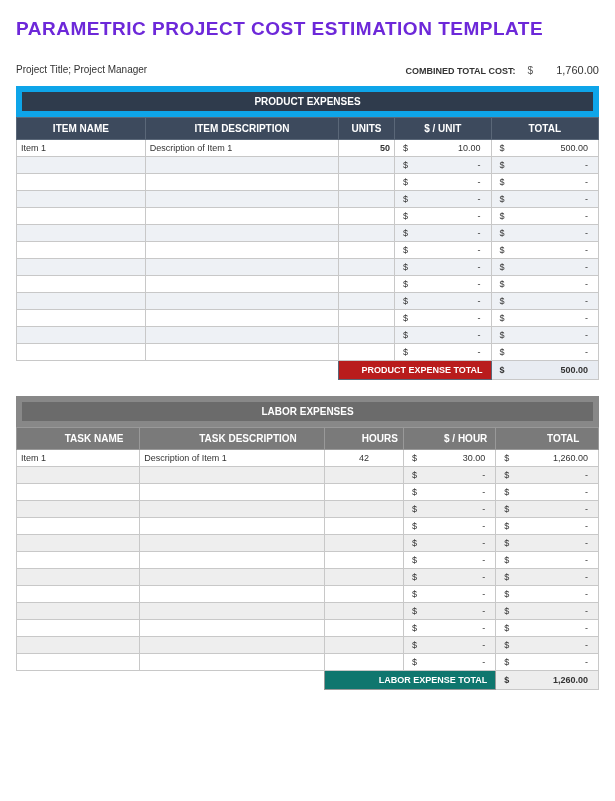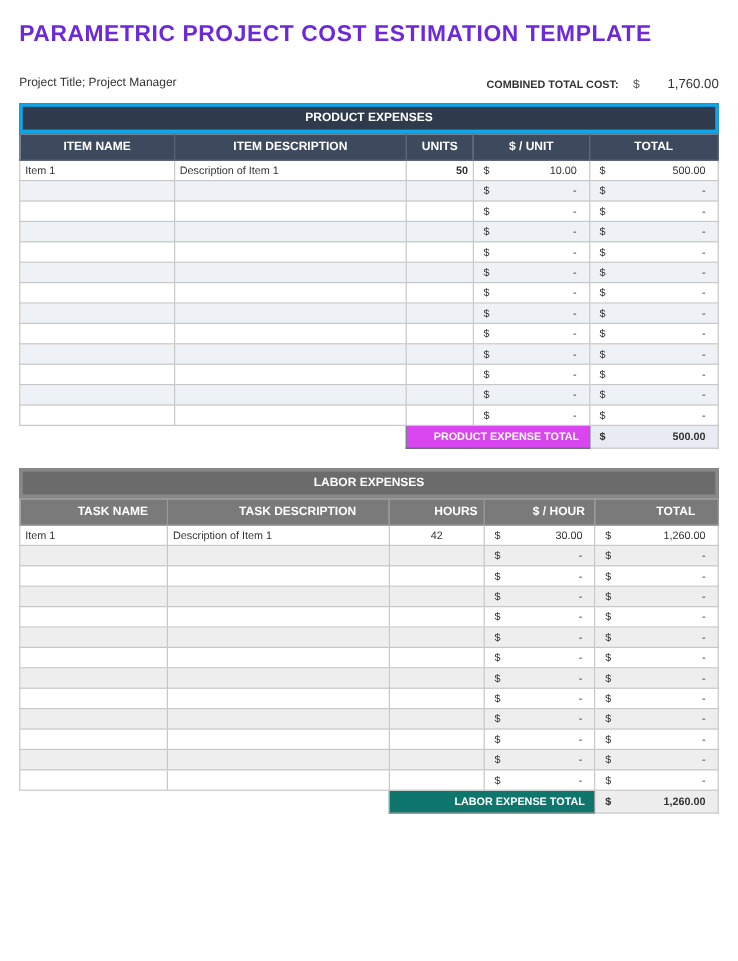--- a/index.html
+++ b/index.html
@@ -31,21 +31,21 @@
   .meta-right .amount { font-size: 11px; font-weight: 400; color:#333; min-width:60px; text-align:right; }
 
   .section { margin-bottom: 16px; }
   .section-title {
     background: #2f3b4c;
     color: #fff;
     font-size: 10px;
     font-weight: 700;
     text-align: center;
     padding: 4px 0;
-    border: 3px solid #0ea5e9;
+    border: 6px solid #0ea5e9;
   }
   .section-title.gray { background: #6b6b6b; border-color:#888; }
 
   table {
     width: 100%;
     border-collapse: collapse;
     font-size: 9px;
   }
   th {
     background: #3d4a5d;
@@ -71,21 +71,21 @@
 
   .cell-empty { background: #eef1f5; }
   .cell-empty.gray { background: #eeeeee; }
 
   .money { display:flex; justify-content:space-between; padding:0 6px 0 4px; }
   .money .d { }
   .money .v { text-align:right; }
 
   .total-row td { font-weight:700; height:19px; }
   .total-label {
-    background:#d946ef; color:#fff; text-align:right; padding-right:8px;
+    background:#b91c1c; color:#fff; text-align:right; padding-right:8px;
     border:1px solid #5a6778;
   }
   .total-label.gray { background:#0f766e; border-color:#999;padding-left:36px; }
   .total-cell { background:#e8ecf2; }
   .total-cell.gray { background:#ededed; }
   .noborder { border:none; background:transparent; }
 </style>
 </head>
 <body>
 

